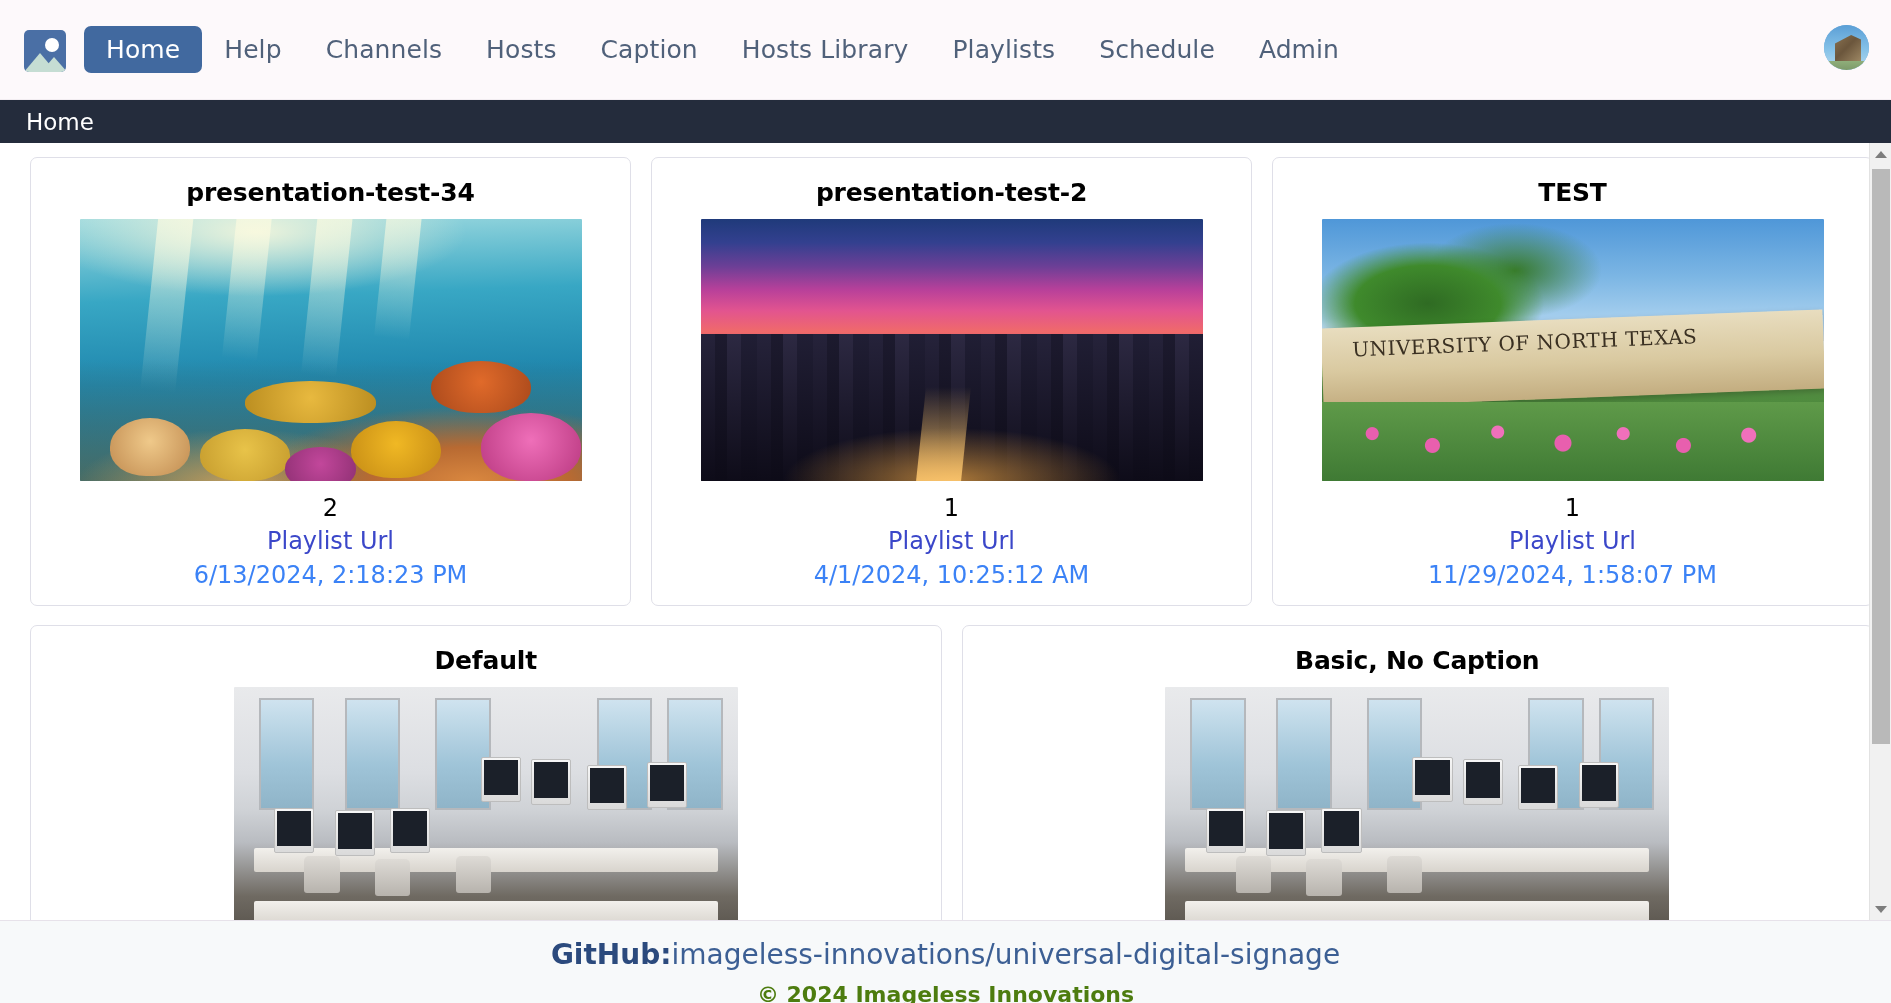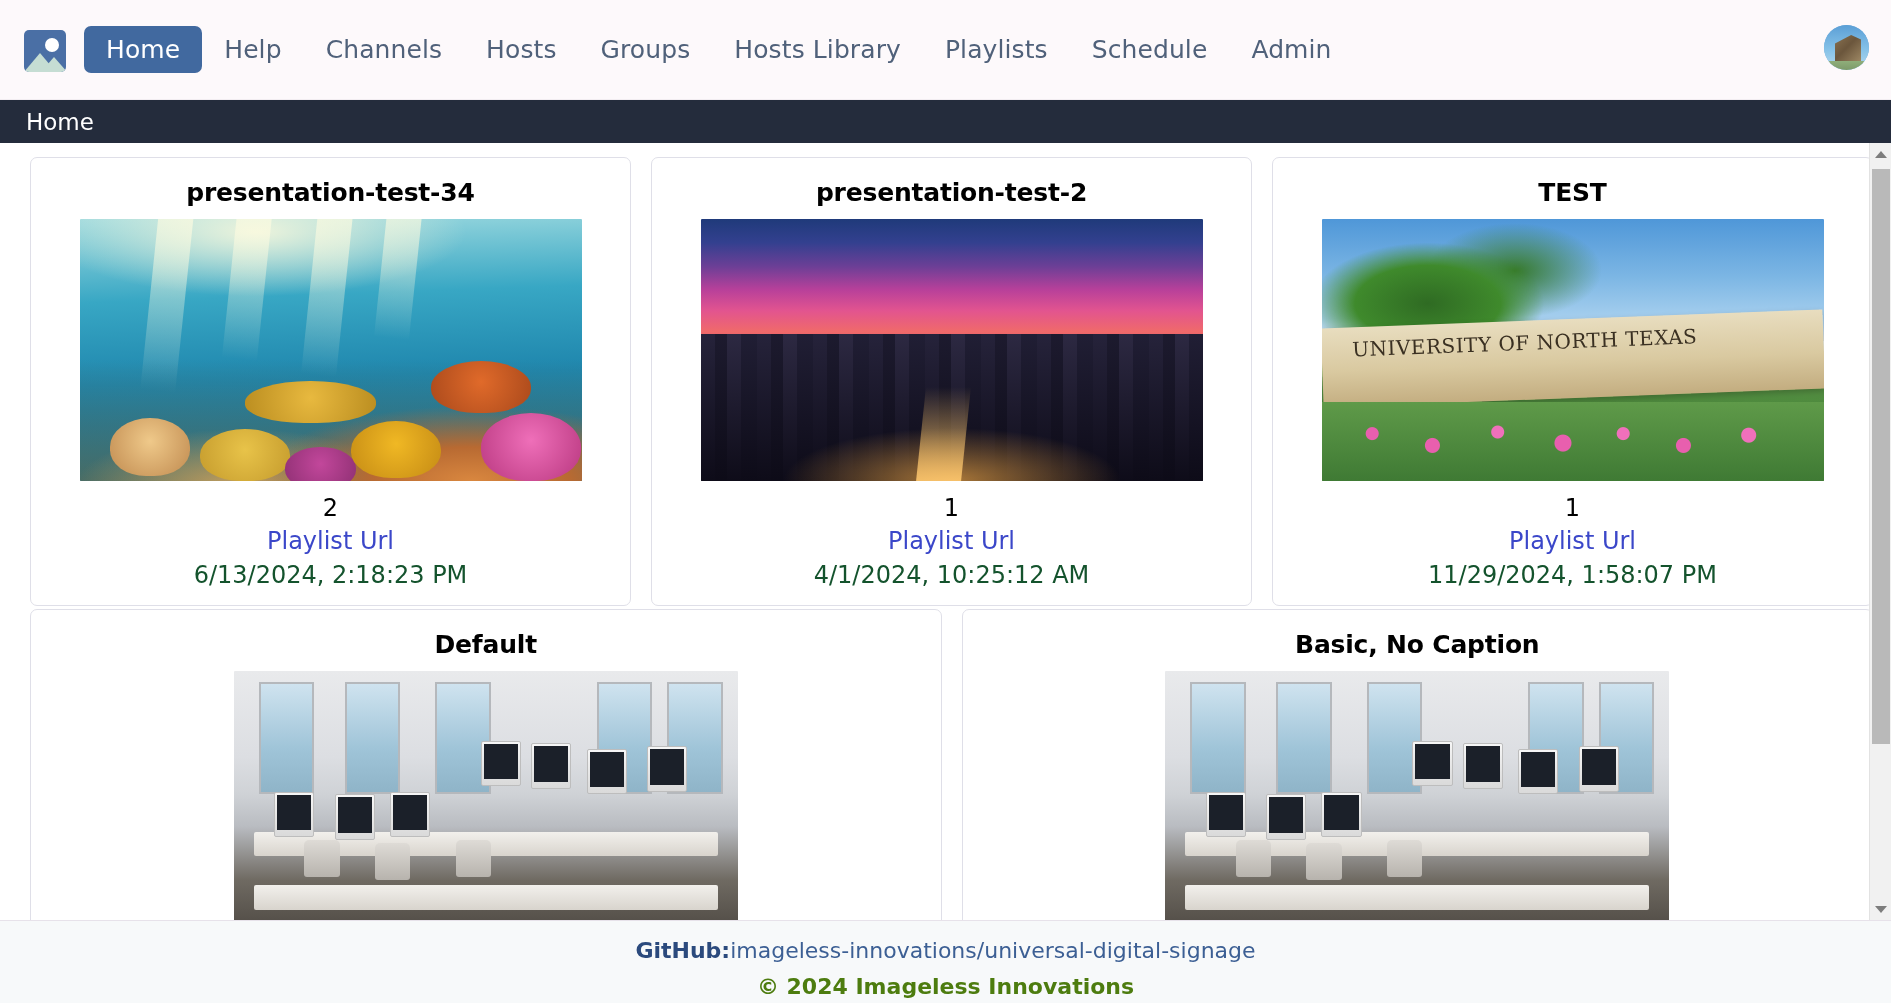--- a/index.html
+++ b/index.html
@@ -110,21 +110,21 @@
     width: 1891px; height: 777px;
     overflow: hidden;
     background: #ffffff;
   }
   .cards-area {
     padding: 14px 18px 0 30px;
   }
   .card-row {
     display: flex;
     gap: 20px;
-    margin-bottom: 3px;
+    margin-bottom: 19px;
   }
   .card {
     border: 1px solid #dfdfe8;
     border-radius: 7px;
     background: #ffffff;
     padding: 14px 12px 16px 12px;
     text-align: center;
     flex: 1 1 0;
     min-width: 0;
   }
@@ -152,21 +152,21 @@
   .card-link {
     font-size: 24px;
     color: #3b47c9;
     text-decoration: none;
     display: block;
     margin-top: 5px;
     cursor: pointer;
   }
   .card-date {
     font-size: 24px;
-    color: #14532d;
+    color: #3b82f6;
     margin-top: 6px;
   }
   .row2 .thumb {
     width: 504px;
     height: 268px;
   }
   .row2 .card { padding-bottom: 10px; }
 
   
   .img-reef { position:absolute; inset:0;
@@ -277,21 +277,21 @@
   
   .footer {
     position: absolute;
     left: 0; top: 920px;
     width: 1891px; height: 83px;
     background: #f7f9fa;
     border-top: 1px solid #e7e2ea;
     text-align: center;
     padding-top: 17px;
   }
-  .footer-line1 { font-size: 22px; color: #2b4a7d; }
+  .footer-line1 { font-size: 28px; color: #2b4a7d; }
   .footer-line1 .gh-label { font-weight: bold; color: #2b4a7d; }
   .footer-line1 .gh-repo { color: #3c5f94; cursor: pointer; }
   .footer-line2 {
     font-size: 22px; font-weight: bold; color: #4d7c0f;
     margin-top: 11px;
   }
 
   
   .scrollbar {
     position: absolute;
@@ -329,21 +329,21 @@
   <div class="brand-logo">
     <span class="sun"></span>
     <span class="mtn"></span>
     <span class="mtn2"></span>
   </div>
   <div class="nav-items">
     <a class="nav-link active">Home</a>
     <a class="nav-link">Help</a>
     <a class="nav-link">Channels</a>
     <a class="nav-link">Hosts</a>
-    <a class="nav-link">Groups</a>
+    <a class="nav-link">Caption</a>
     <a class="nav-link">Hosts Library</a>
     <a class="nav-link">Playlists</a>
     <a class="nav-link">Schedule</a>
     <a class="nav-link">Admin</a>
   </div>
   <div class="avatar">
     <span class="sky"></span>
     <span class="bldg"></span>
     <span class="grnd"></span>
   </div>

